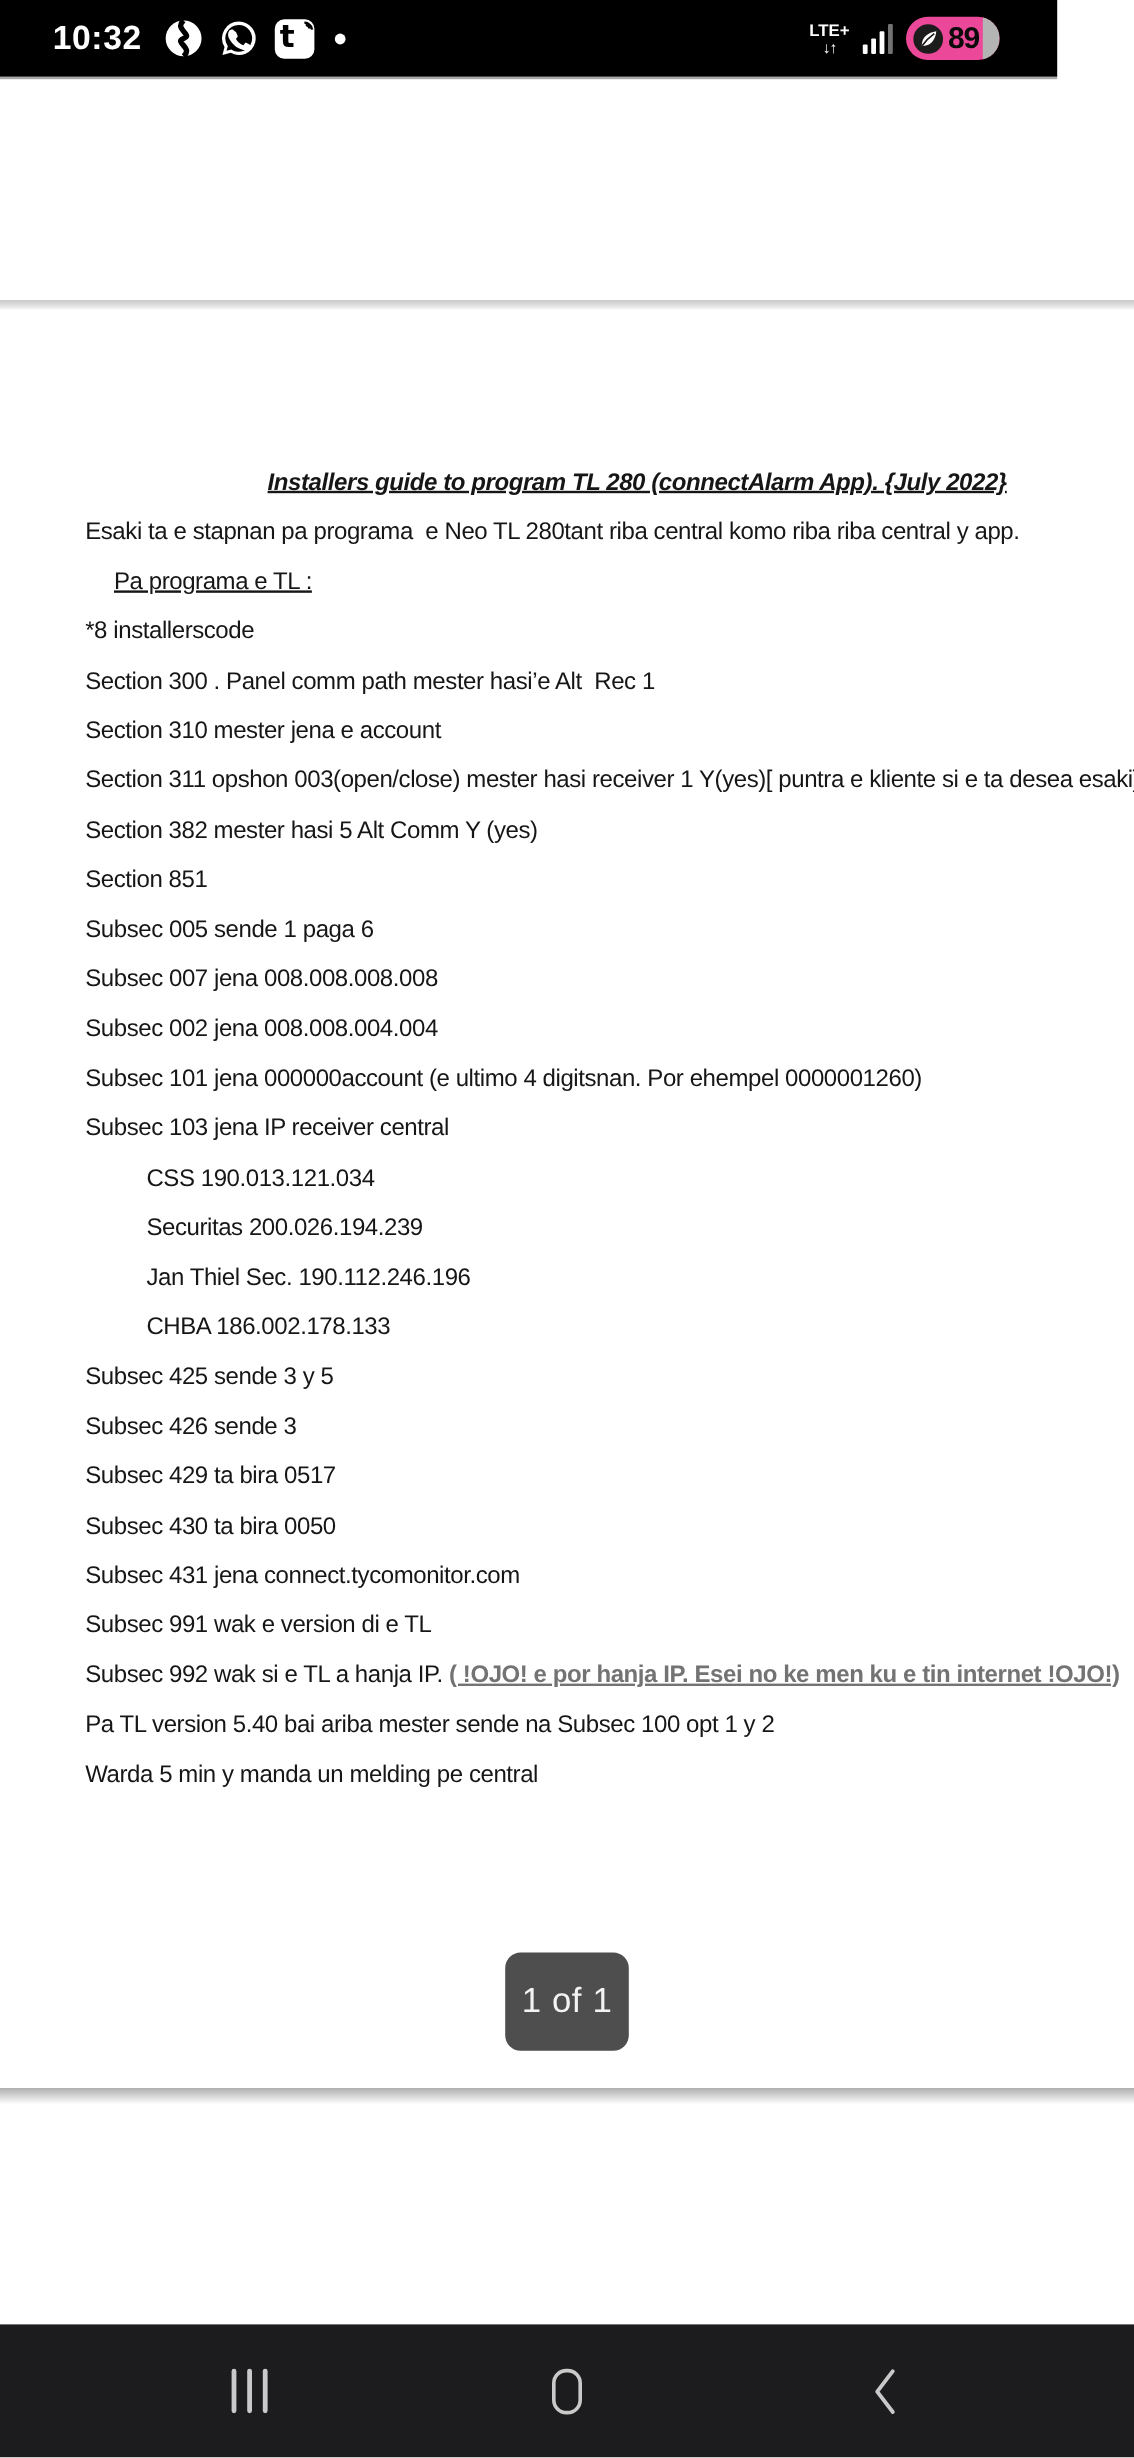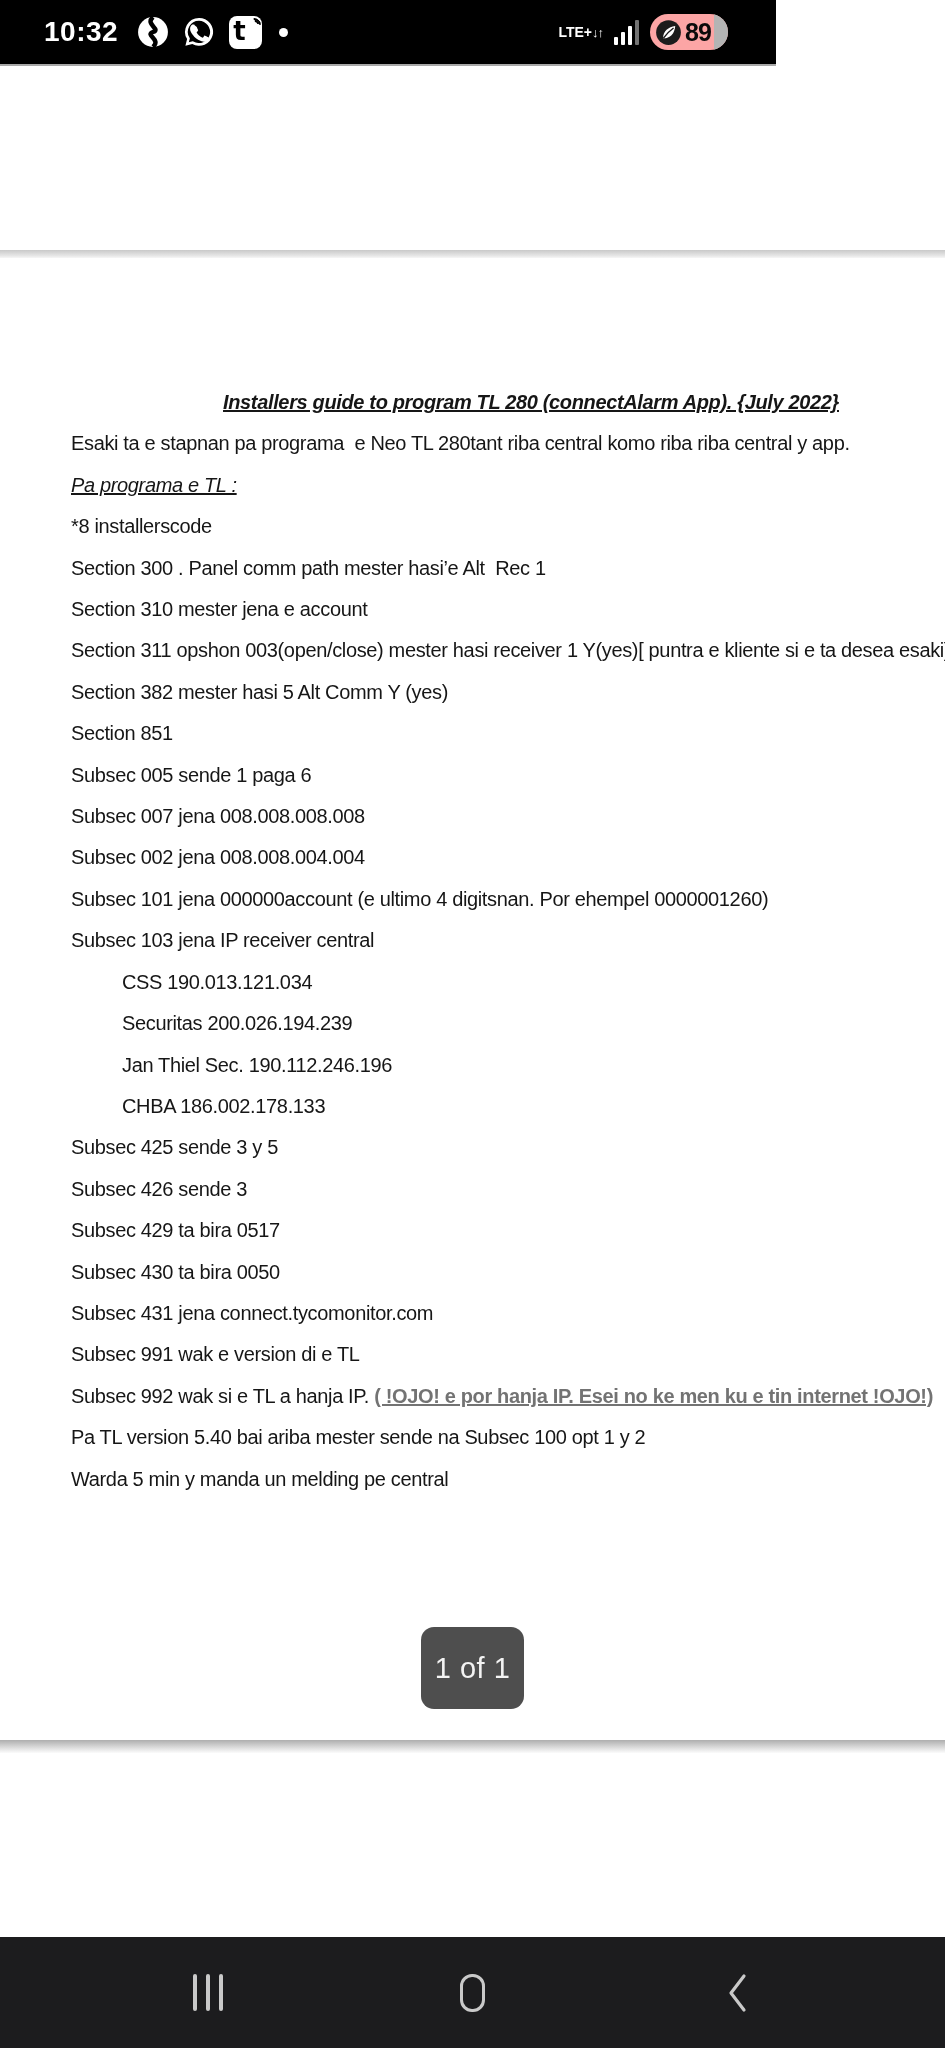--- a/index.html
+++ b/index.html
@@ -5,21 +5,21 @@
   * { box-sizing: border-box; }
   html,body { margin:0; padding:0; background:#e0e0e0; }
   .screen {
     position:relative; width:945px; height:2048px; margin:0 auto;
     background:#ffffff; overflow:hidden;
     font-family:"Liberation Sans", sans-serif;
   }
 
   
   .status-bar {
-    position:absolute; top:0; left:0; width:776px; height:64px;
+    position:absolute; top:0; left:0; width:881px; height:64px;
     background:#000; color:#fff;
     display:flex; align-items:center; justify-content:space-between;
     padding:0 48px 0 44px;
   }
   .status-bar::after{
     content:""; position:absolute; left:0; bottom:-2px; width:100%; height:2px;
     background:#a8a8a8;
   }
   .sb-left { display:flex; align-items:center; gap:13px; }
   .sb-time { font-size:28px; font-weight:bold; letter-spacing:0.5px; margin-right:6px; }
@@ -30,29 +30,29 @@
     font-family:"DejaVu Sans", sans-serif;
   }
   .tcall .t-glyph{ position:absolute; left:4px; top:-1px; }
   .tcall .t-arc{ position:absolute; border:2px solid #000; border-radius:50%;
     border-color:#000 transparent transparent transparent; transform:rotate(42deg); }
   .t-arc.a1{ width:8px; height:8px; right:3px; top:4px; }
   .t-arc.a2{ width:14px; height:14px; right:1px; top:2px; }
   .notif-dot{ width:9px; height:9px; border-radius:50%; background:#fff; margin-left:4px; }
 
   .sb-right { display:flex; align-items:center; gap:11px; }
-  .net-block { display:flex; flex-direction:row; align-items:center; line-height:1; }
+  .net-block { display:flex; flex-direction:column; align-items:center; line-height:1; }
   .net-type { font-size:14px; font-weight:bold; letter-spacing:0; }
   .net-arrows { font-size:13px; letter-spacing:-1px; margin-top:1px; }
   .sig-bars { display:flex; align-items:flex-end; gap:3px; height:26px; }
   .sig-bars span { width:4px; background:#fff; border-radius:1px; }
   .sig-bars .b1{height:8px;} .sig-bars .b2{height:13px;}
   .sig-bars .b3{height:19px;} .sig-bars .b4{height:25px; opacity:.45;}
   .battery-pill {
-    position:relative; height:36px; min-width:78px; background:#fca5a5; border-radius:18px;
+    position:relative; height:36px; min-width:78px; background:#ec4899; border-radius:18px;
     display:flex; align-items:center; gap:3px; padding:0 16px 0 5px; overflow:hidden;
   }
   .battery-pct { font-size:25px; font-weight:bold; color:#0b0b0b; letter-spacing:-1px; }
   .battery-cap { position:absolute; right:0; top:0; width:14px; height:36px;
     background:#b4b4b4; border-radius:0 18px 18px 0; }
 
   
   .divider-top {
     position:absolute; top:250px; left:0; width:945px; height:8px;
     background:linear-gradient(#c9c9c9,#e6e6e6 70%,#f6f6f6);
@@ -70,21 +70,21 @@
     color:#161616;
   }
   .doc-line {
     margin:0; font-size:20px; line-height:41.4px;
     letter-spacing:-0.35px; white-space:pre;
   }
   .doc-line.title {
     font-weight:bold; font-style:italic; text-decoration:underline;
     text-align:center; margin-left:46px; margin-right:0;
   }
-  .doc-line.heading { font-style:italic; text-decoration:underline; }
+  .doc-line.heading { text-decoration:underline;margin-left:24px; }
   .doc-line.indent { padding-left:51px; }
   .alert { color:#737373; font-weight:bold; text-decoration:underline; }
 
   
   .page-indicator {
     position:absolute; left:421px; top:1627px; width:103px; height:82px;
     background:#4e4e4e; border-radius:13px; color:#f3f3f3;
     display:flex; align-items:center; justify-content:center;
     font-size:29px; letter-spacing:0.5px;
   }

